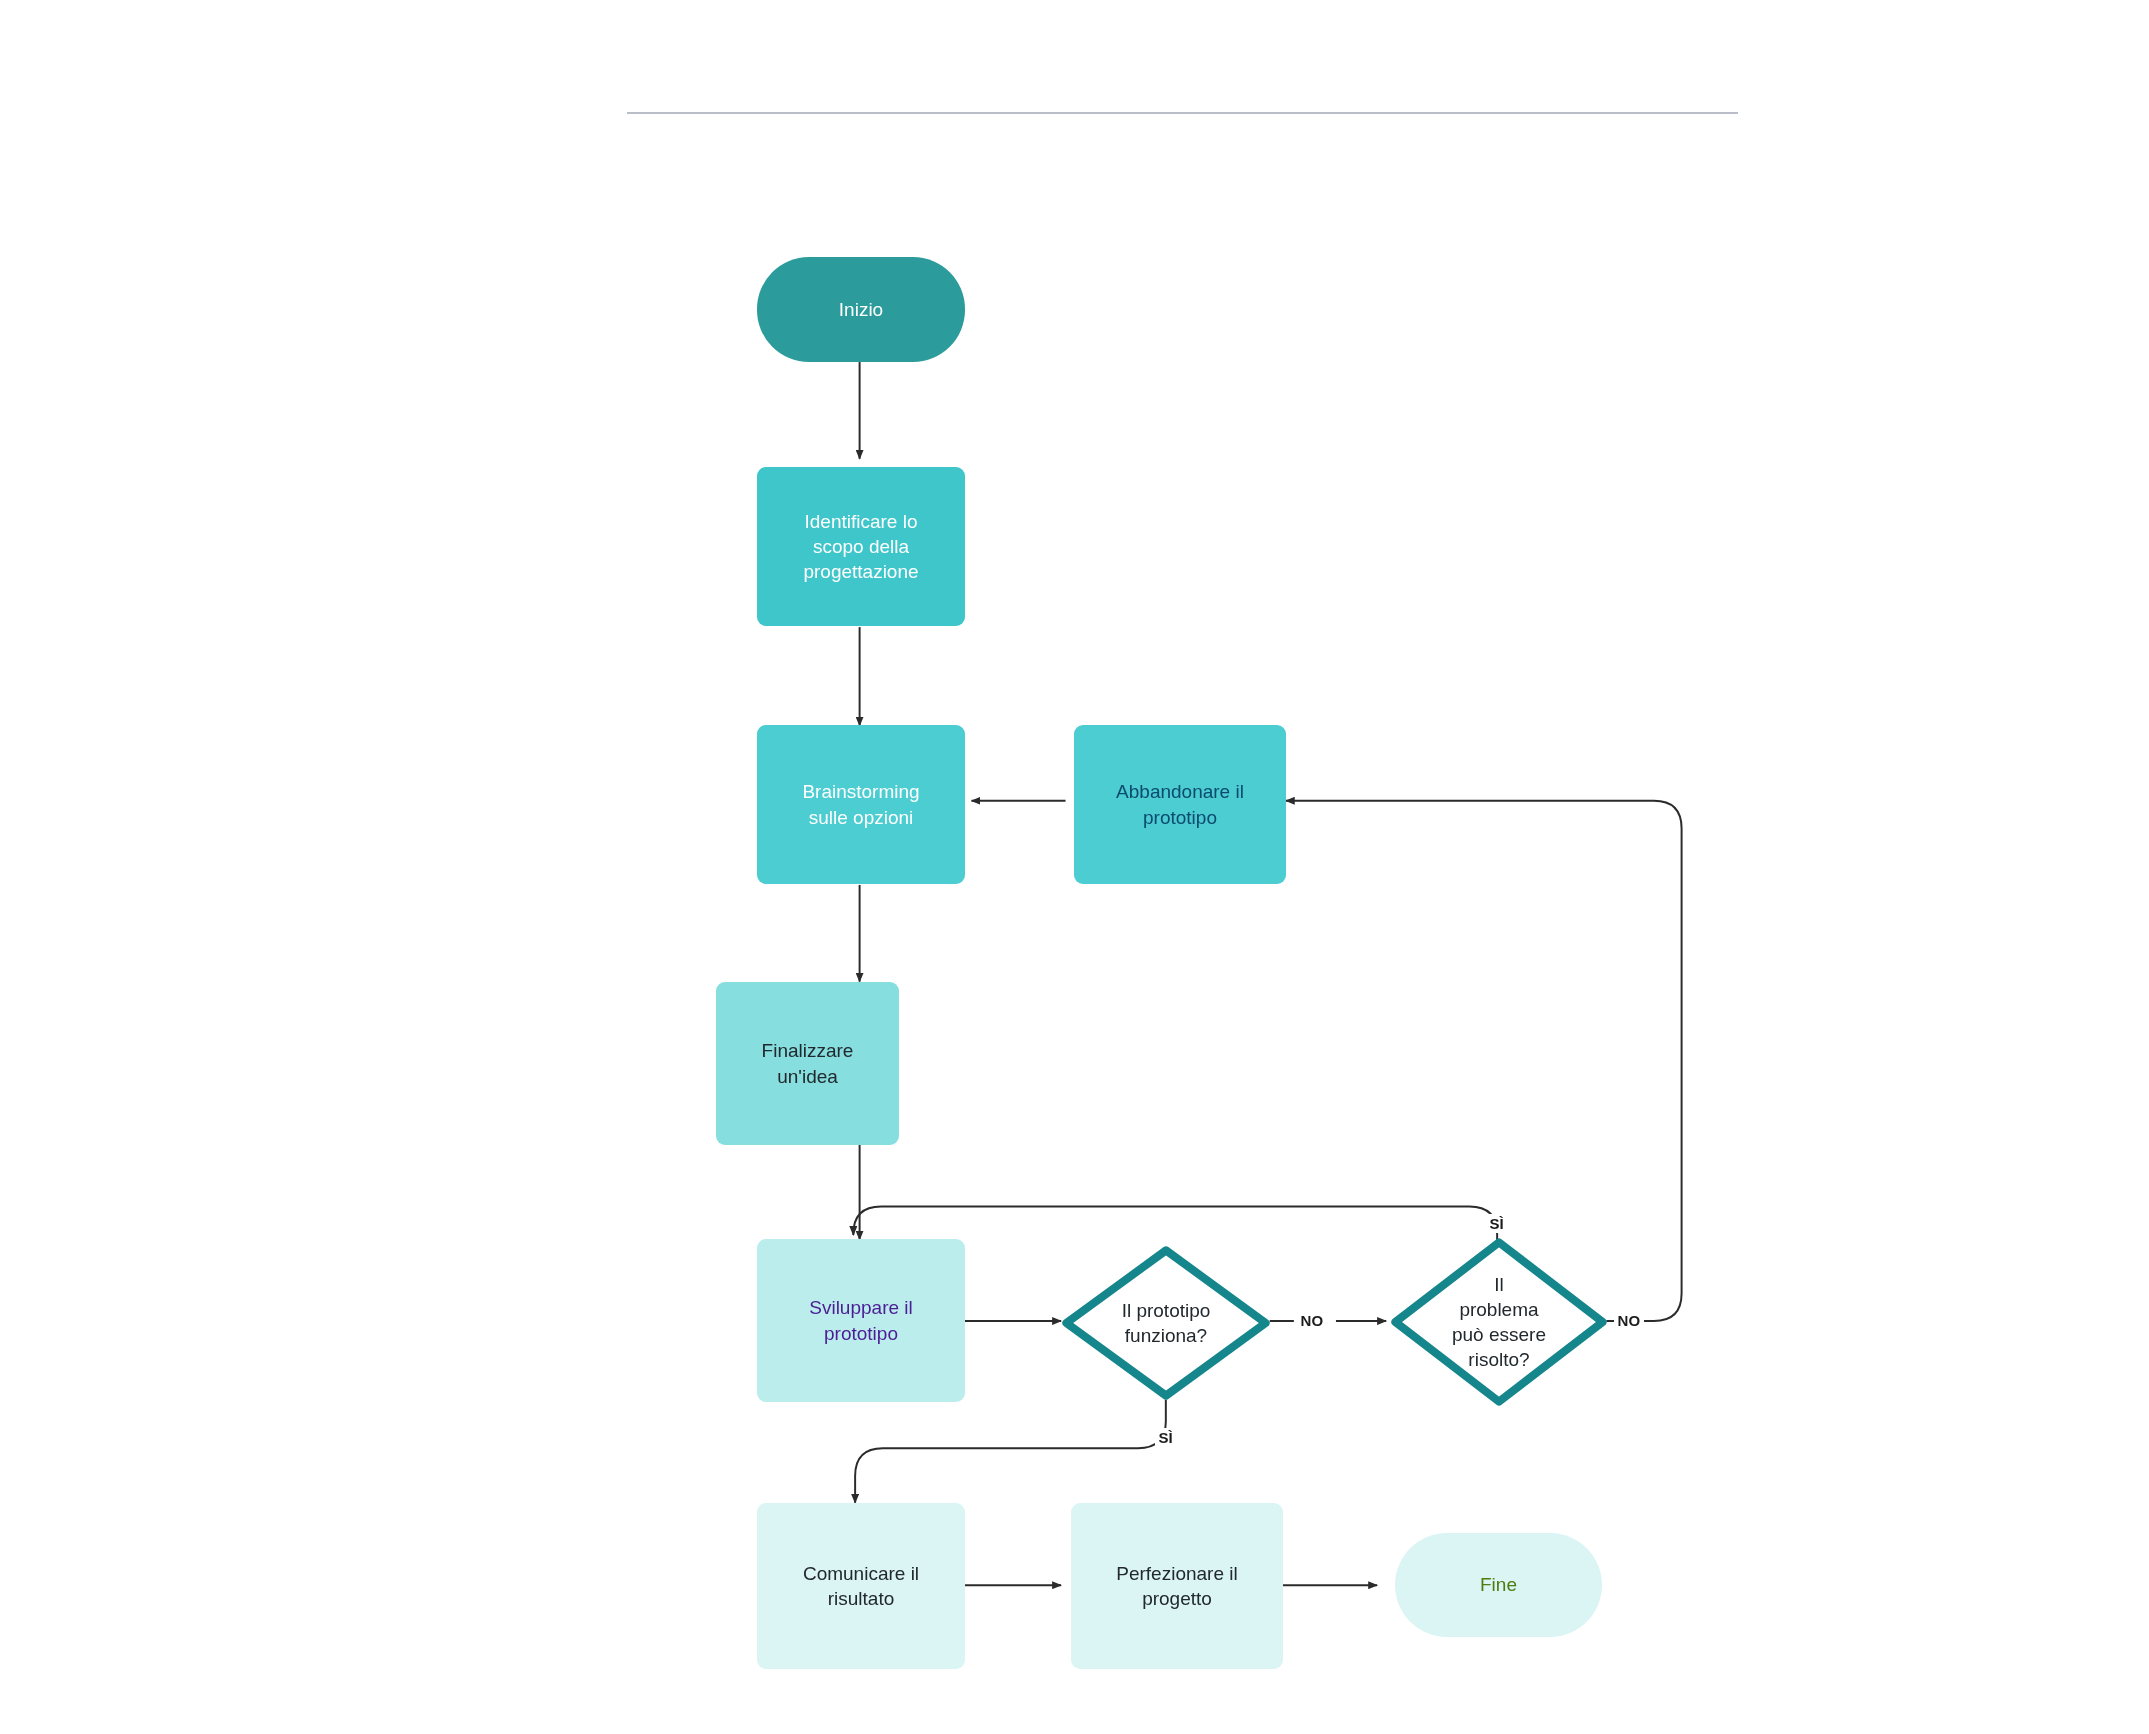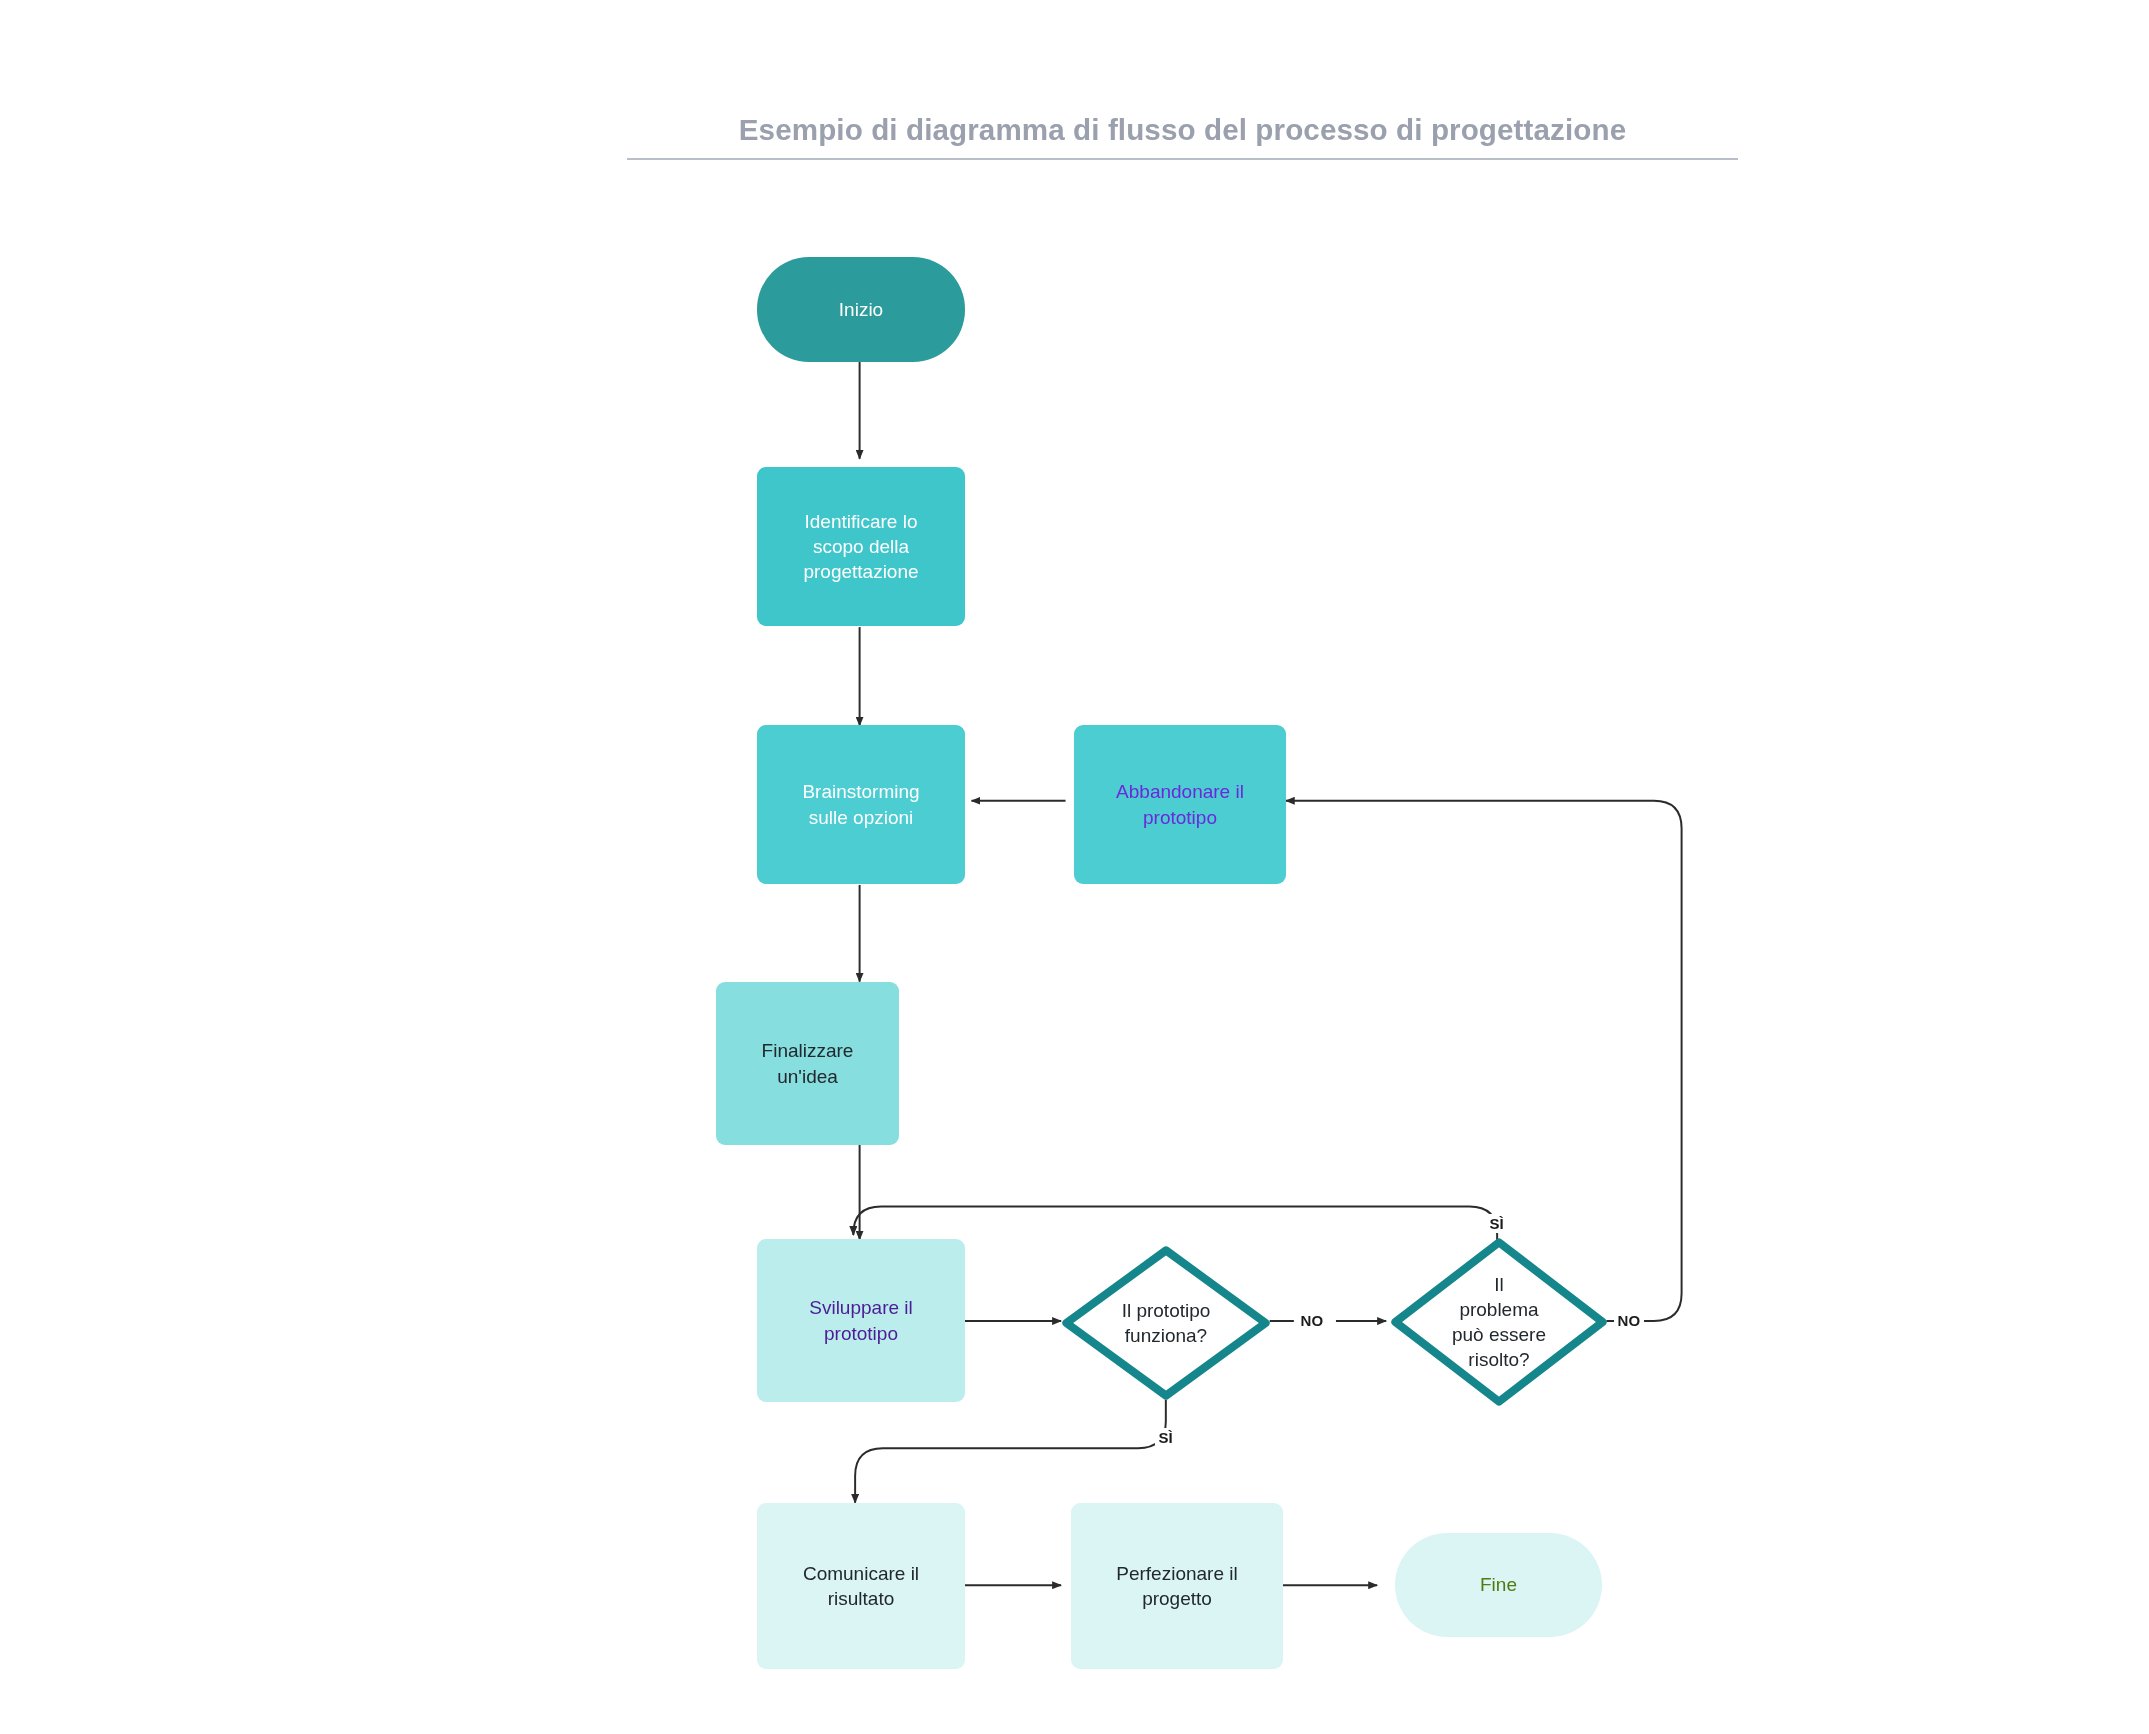--- a/index.html
+++ b/index.html
@@ -127,40 +127,39 @@
 
     <path d="M1794,1475 L1847,1475 Q1878,1475 1878,1444 L1878,925 Q1878,894 1847,894 L1436,894"></path>
 
     <path d="M1077,1770 L1185,1770"></path>
 
     <path d="M1427,1770 L1538,1770"></path>
   </g>
 </svg>
 
 <div class="header">
-  <div class="doc-title">Esempio di diagramma di flusso del processo di progettazione</div>
   <div class="title-rule"></div>
 </div>
 
 <div class="node terminator" style="left:757px; top:257px; width:208px; height:105px; background:#2B9B9B; color:#ffffff;">
   <span>Inizio</span>
 </div>
 
 <div class="node process" style="left:757px; top:467px; width:208px; height:159px; background:#3FC6CB; color:#ffffff;">
   <span>Identificare lo
 scopo della
 progettazione</span>
 </div>
 
 <div class="node process" style="left:757px; top:725px; width:208px; height:159px; background:#4BCDD2; color:#ffffff;">
   <span>Brainstorming
 sulle opzioni</span>
 </div>
 
-<div class="node process" style="left:1074px; top:725px; width:212px; height:159px; background:#4BCDD2; color:#6d28d9;">
+<div class="node process" style="left:1074px; top:725px; width:212px; height:159px; background:#4BCDD2; color:#0c4a6e;">
   <span>Abbandonare il
 prototipo</span>
 </div>
 
 <div class="node process" style="left:716px; top:982px; width:183px; height:163px; background:#86DEDE; color:#22292e;">
   <span>Finalizzare
 un'idea</span>
 </div>
 
 <div class="node process" style="left:757px; top:1239px; width:208px; height:163px; background:#BBEDED; color:#4c1d95;">

